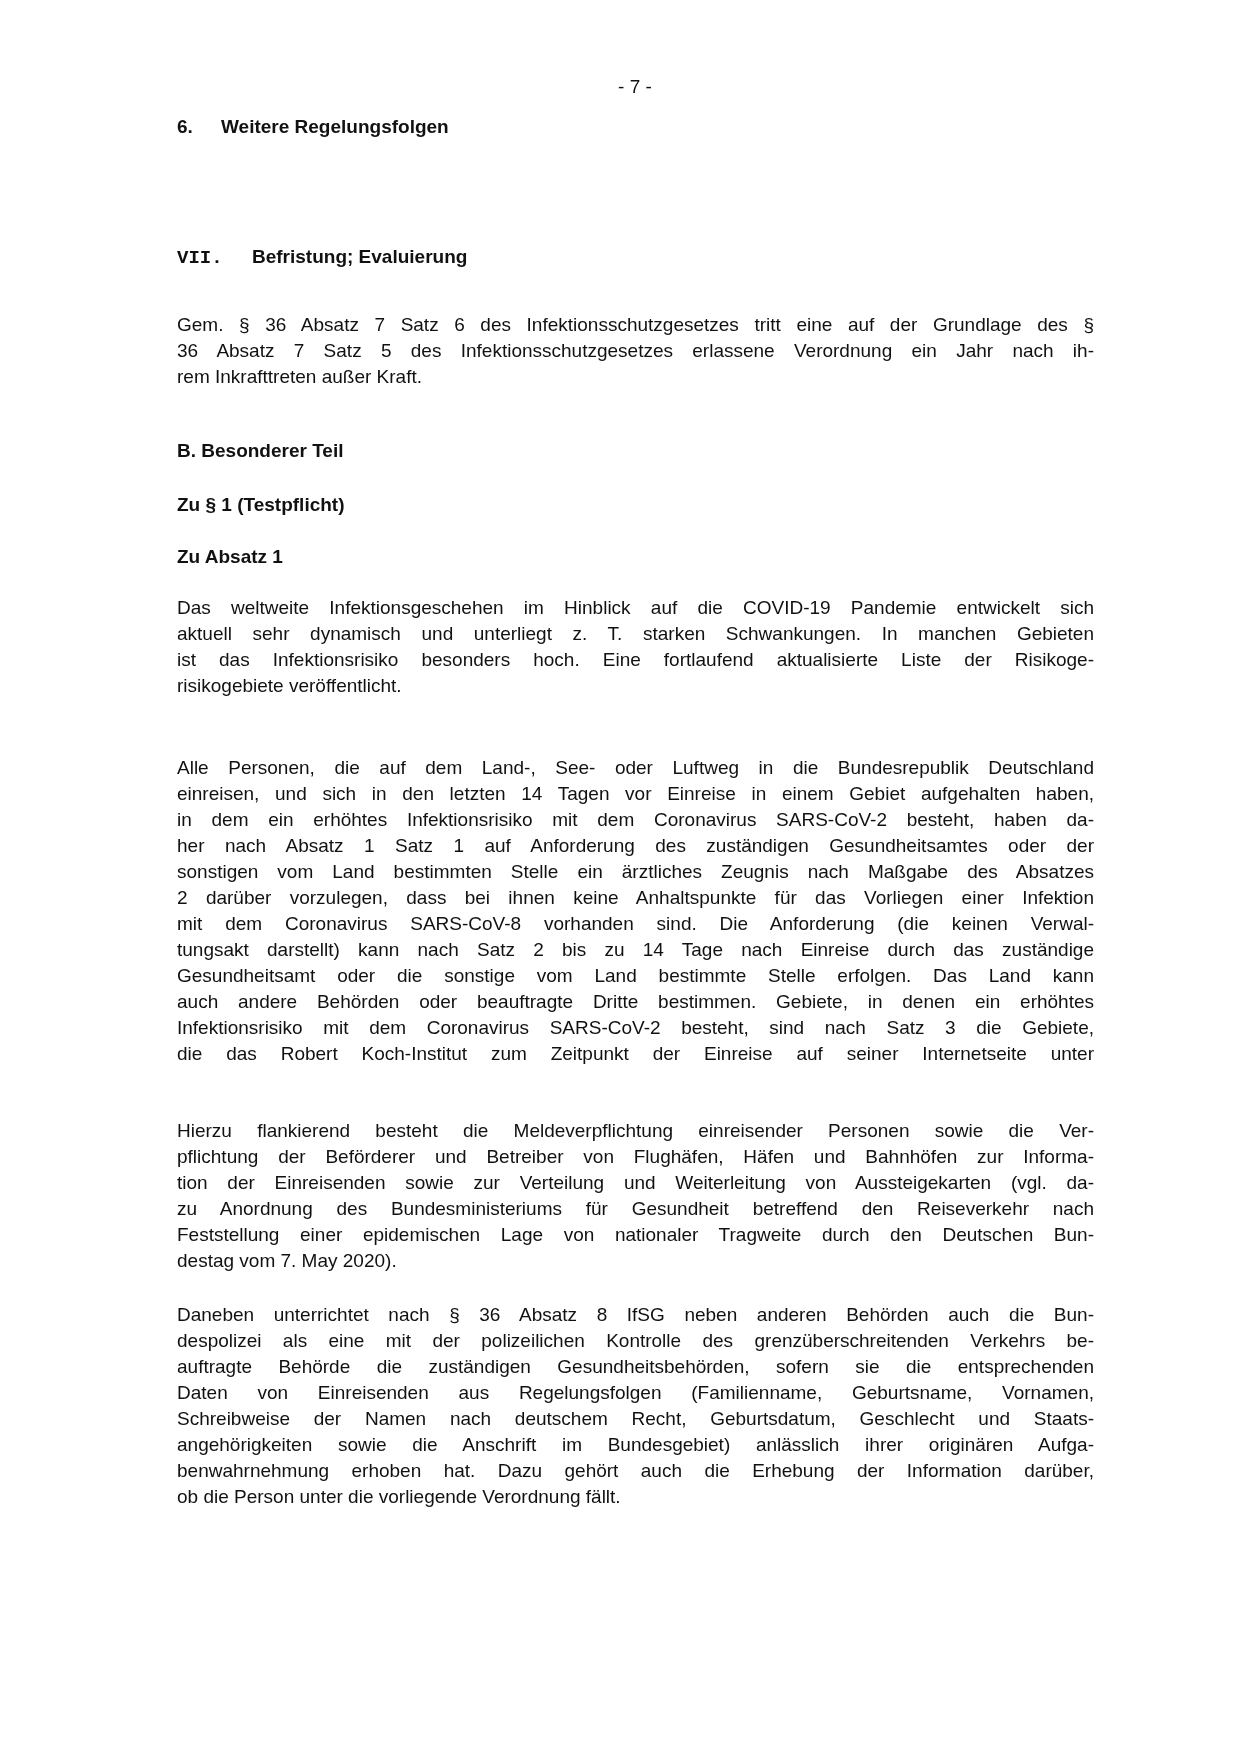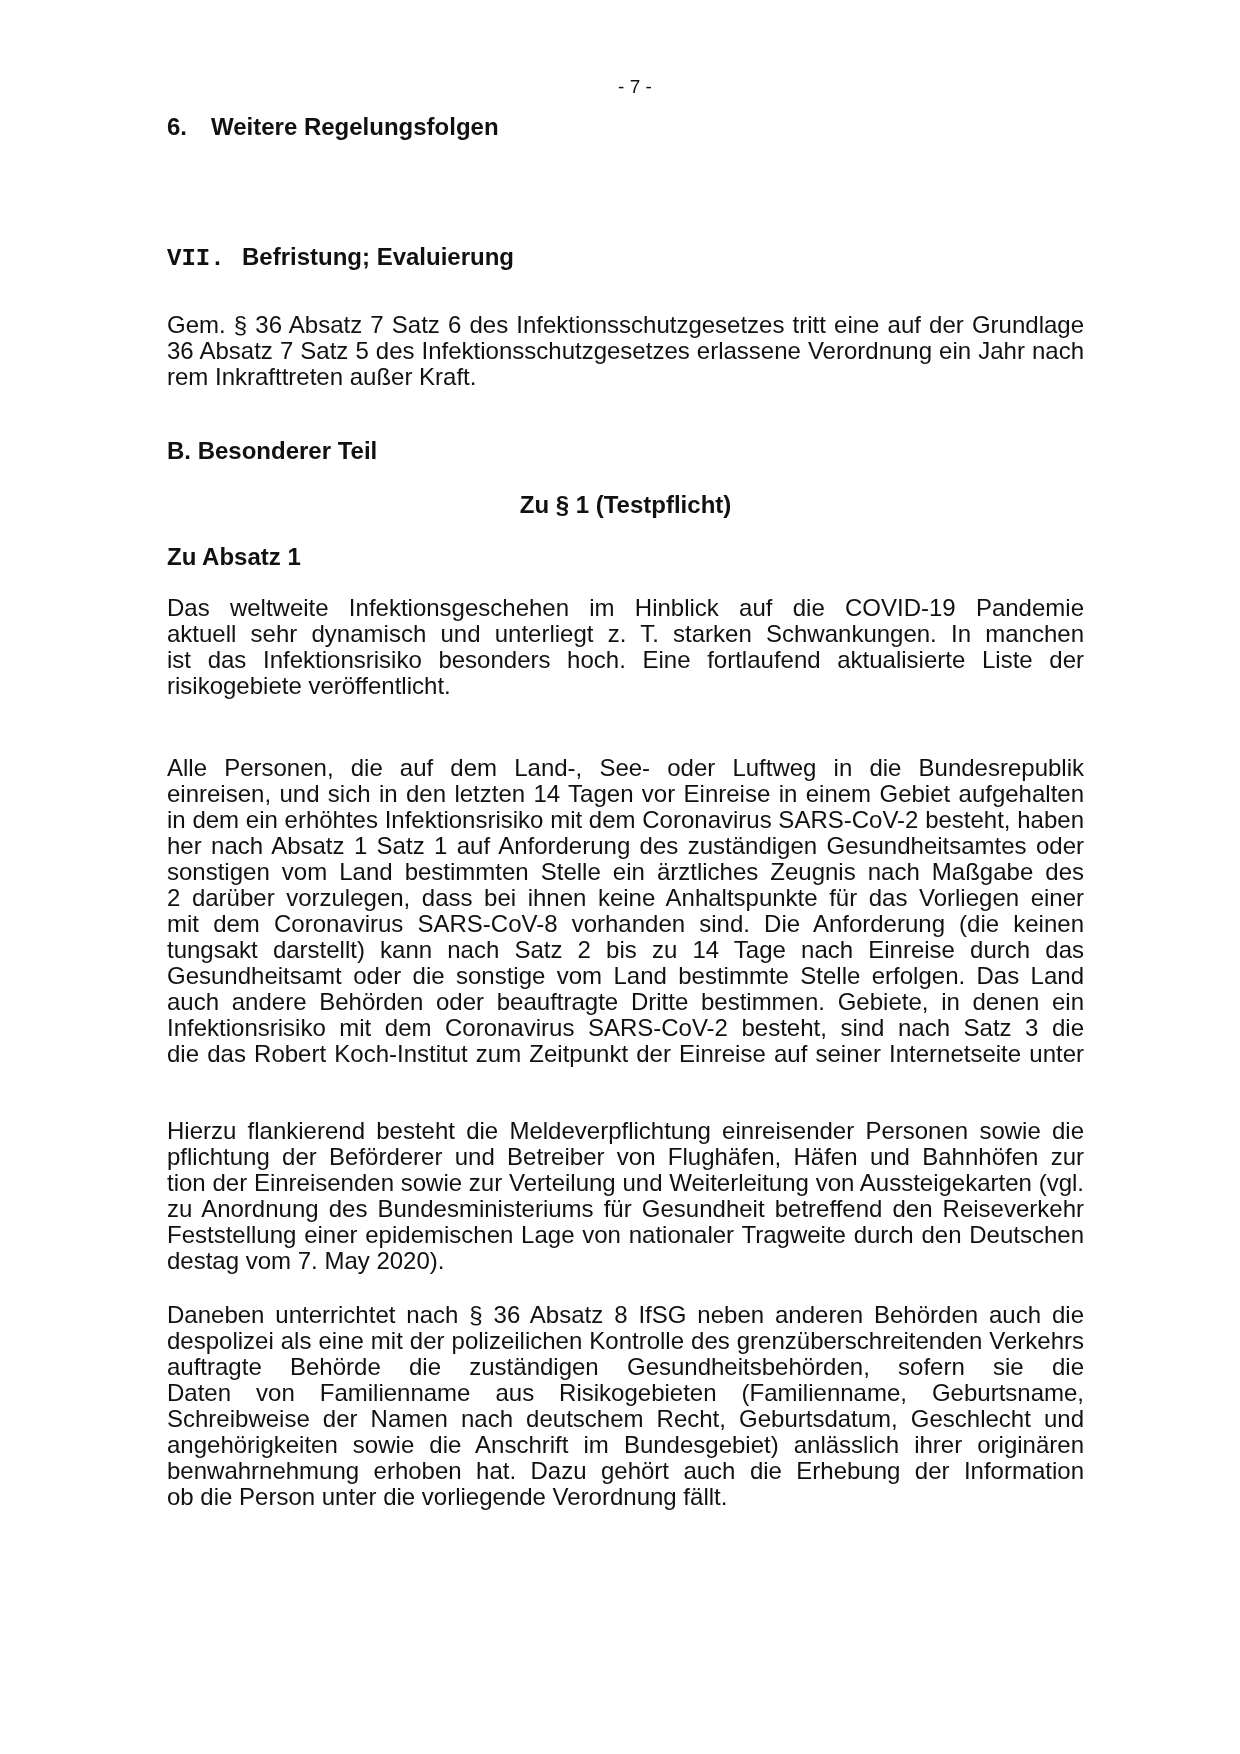--- a/index.html
+++ b/index.html
@@ -1,20 +1,20 @@
 <!DOCTYPE html>
 <html><head>
 <meta charset="utf-8">
 <style>
   html, body { margin: 0; padding: 0; background: #ffffff; }
   body { width: 1240px; height: 1754px; position: relative; overflow: hidden;
          font-family: "Liberation Sans", "DejaVu Sans", sans-serif; color: #111111; }
   .page { position: absolute; left: 0; top: 0; width: 1240px; height: 1754px; background: #ffffff; }
   .pagenum { position: absolute; top: 74px; left: 0; width: 1270px; text-align: center; font-size: 19px; line-height: 26px; }
-  .blk { position: absolute; left: 167px; width: 917px; font-size: 24px; line-height: 26px; }
+  .blk { position: absolute; left: 177px; width: 917px; font-size: 19px; line-height: 26px; }
   .h { font-weight: bold; }
   .num { display: inline-block; }
   .line { display: block; text-align: justify; text-align-last: justify; white-space: nowrap; height: 26px; }
   .line.last { text-align-last: left; }
   .para .line { white-space: normal; overflow: hidden; }
 </style>
 </head>
 <body>
 
 <div class="page">
@@ -28,21 +28,21 @@
   <div class="blk h" style="top:244px;">
     <span class="num" style="width:75px;font-family:Liberation Mono, monospace;">VII.</span><span>Befristung; Evaluierung</span>
   </div>
   <div class="blk para" style="top:296px;margin-top:16px;">
     <span class="line">Gem. § 36 Absatz 7 Satz 6 des Infektionsschutzgesetzes tritt eine auf der Grundlage des §</span>
     <span class="line">36 Absatz 7 Satz 5 des Infektionsschutzgesetzes erlassene Verordnung ein Jahr nach ih-</span>
     <span class="line last">rem Inkrafttreten außer Kraft.</span>
   </div>
 
   <div class="blk h" style="top:438px;">B. Besonderer Teil</div>
-  <div class="blk h" style="top:492px;text-align:center;">Zu § 1 (Testpflicht)</div>
+  <div class="blk h" style="top:492px;">Zu § 1 (Testpflicht)</div>
   <div class="blk h" style="top:544px;">Zu Absatz 1</div>
 
   <div class="blk para" style="top:595px;">
     <span class="line">Das weltweite Infektionsgeschehen im Hinblick auf die COVID-19 Pandemie entwickelt sich</span>
     <span class="line">aktuell sehr dynamisch und unterliegt z. T. starken Schwankungen. In manchen Gebieten</span>
     <span class="line">ist das Infektionsrisiko besonders hoch. Eine fortlaufend aktualisierte Liste der Risikoge-</span>
     <span class="line last">risikogebiete veröffentlicht.</span>
   </div>
 
   <div class="blk para" style="top:755px;">
@@ -66,20 +66,20 @@
     <span class="line">tion der Einreisenden sowie zur Verteilung und Weiterleitung von Aussteigekarten (vgl. da-</span>
     <span class="line">zu Anordnung des Bundesministeriums für Gesundheit betreffend den Reiseverkehr nach</span>
     <span class="line">Feststellung einer epidemischen Lage von nationaler Tragweite durch den Deutschen Bun-</span>
     <span class="line last">destag vom 7. May 2020).</span>
   </div>
 
   <div class="blk para" style="top:1302px;">
     <span class="line">Daneben unterrichtet nach § 36 Absatz 8 IfSG neben anderen Behörden auch die Bun-</span>
     <span class="line">despolizei als eine mit der polizeilichen Kontrolle des grenzüberschreitenden Verkehrs be-</span>
     <span class="line">auftragte Behörde die zuständigen Gesundheitsbehörden, sofern sie die entsprechenden</span>
-    <span class="line">Daten von Familienname aus Risikogebieten (Familienname, Geburtsname, Vornamen,</span>
+    <span class="line">Daten von Einreisenden aus Regelungsfolgen (Familienname, Geburtsname, Vornamen,</span>
     <span class="line">Schreibweise der Namen nach deutschem Recht, Geburtsdatum, Geschlecht und Staats-</span>
     <span class="line">angehörigkeiten sowie die Anschrift im Bundesgebiet) anlässlich ihrer originären Aufga-</span>
     <span class="line">benwahrnehmung erhoben hat. Dazu gehört auch die Erhebung der Information darüber,</span>
     <span class="line last">ob die Person unter die vorliegende Verordnung fällt.</span>
   </div>
 
 </div>
 
 </body></html>

